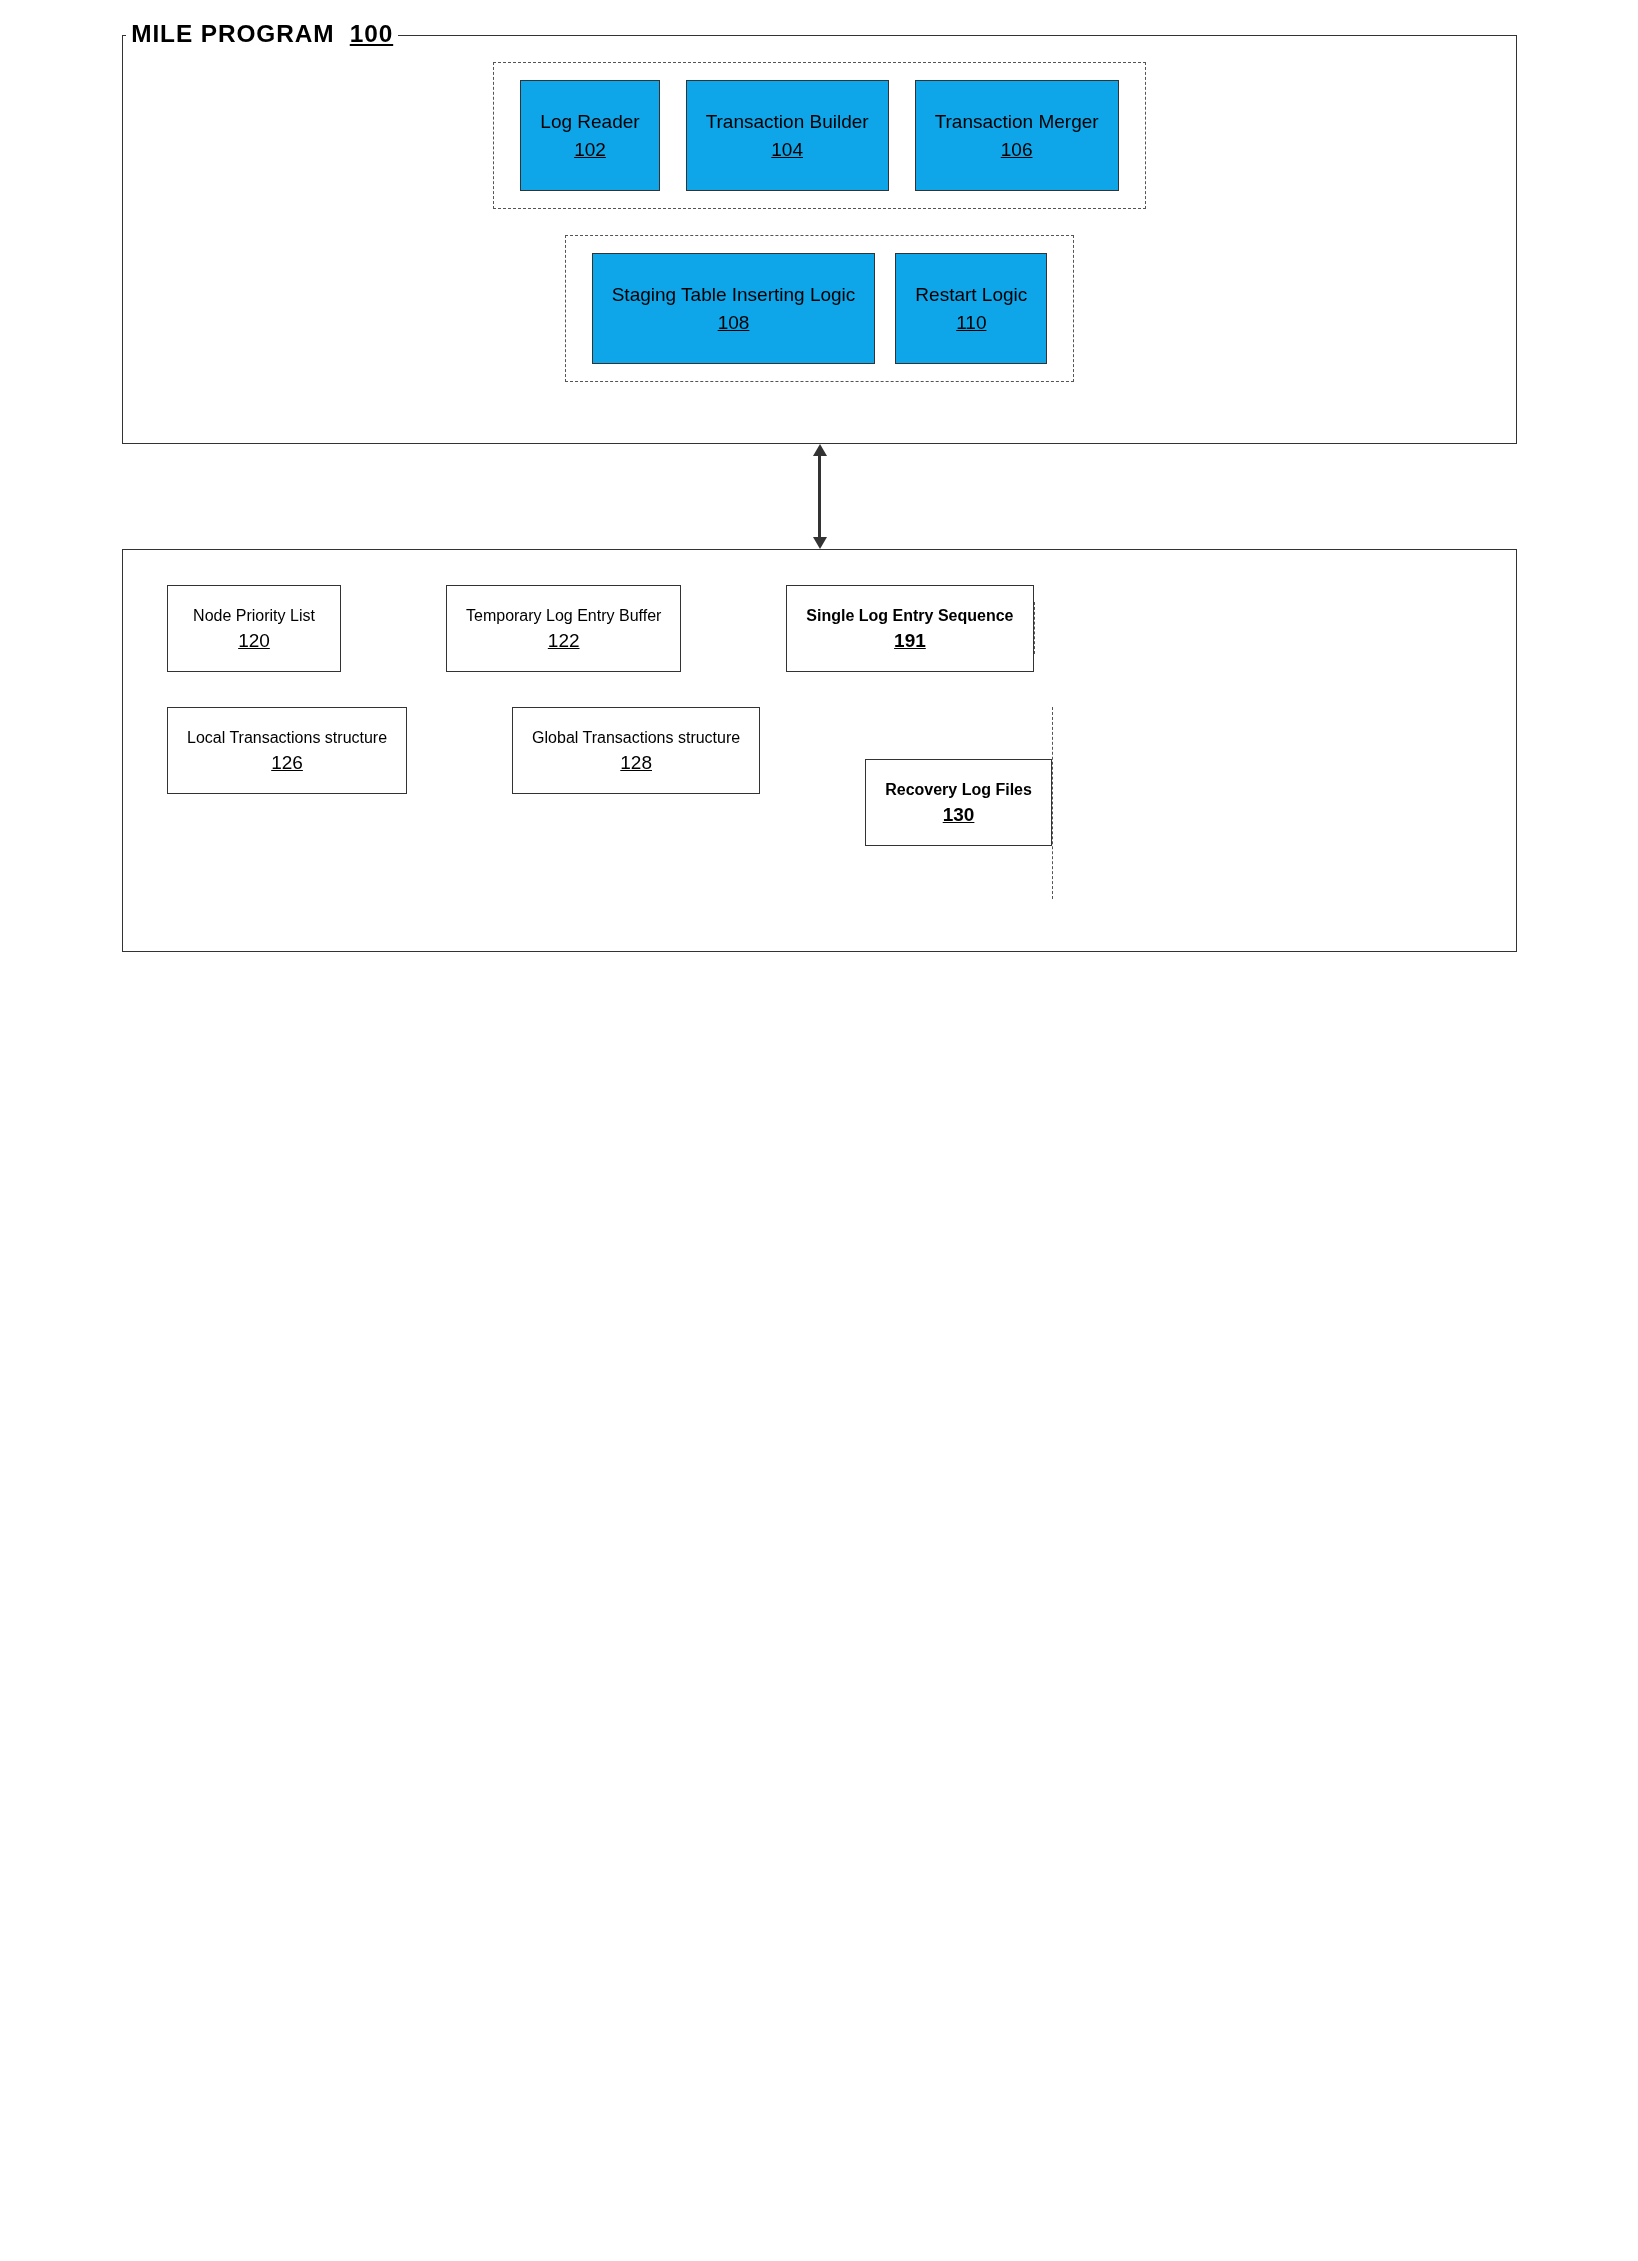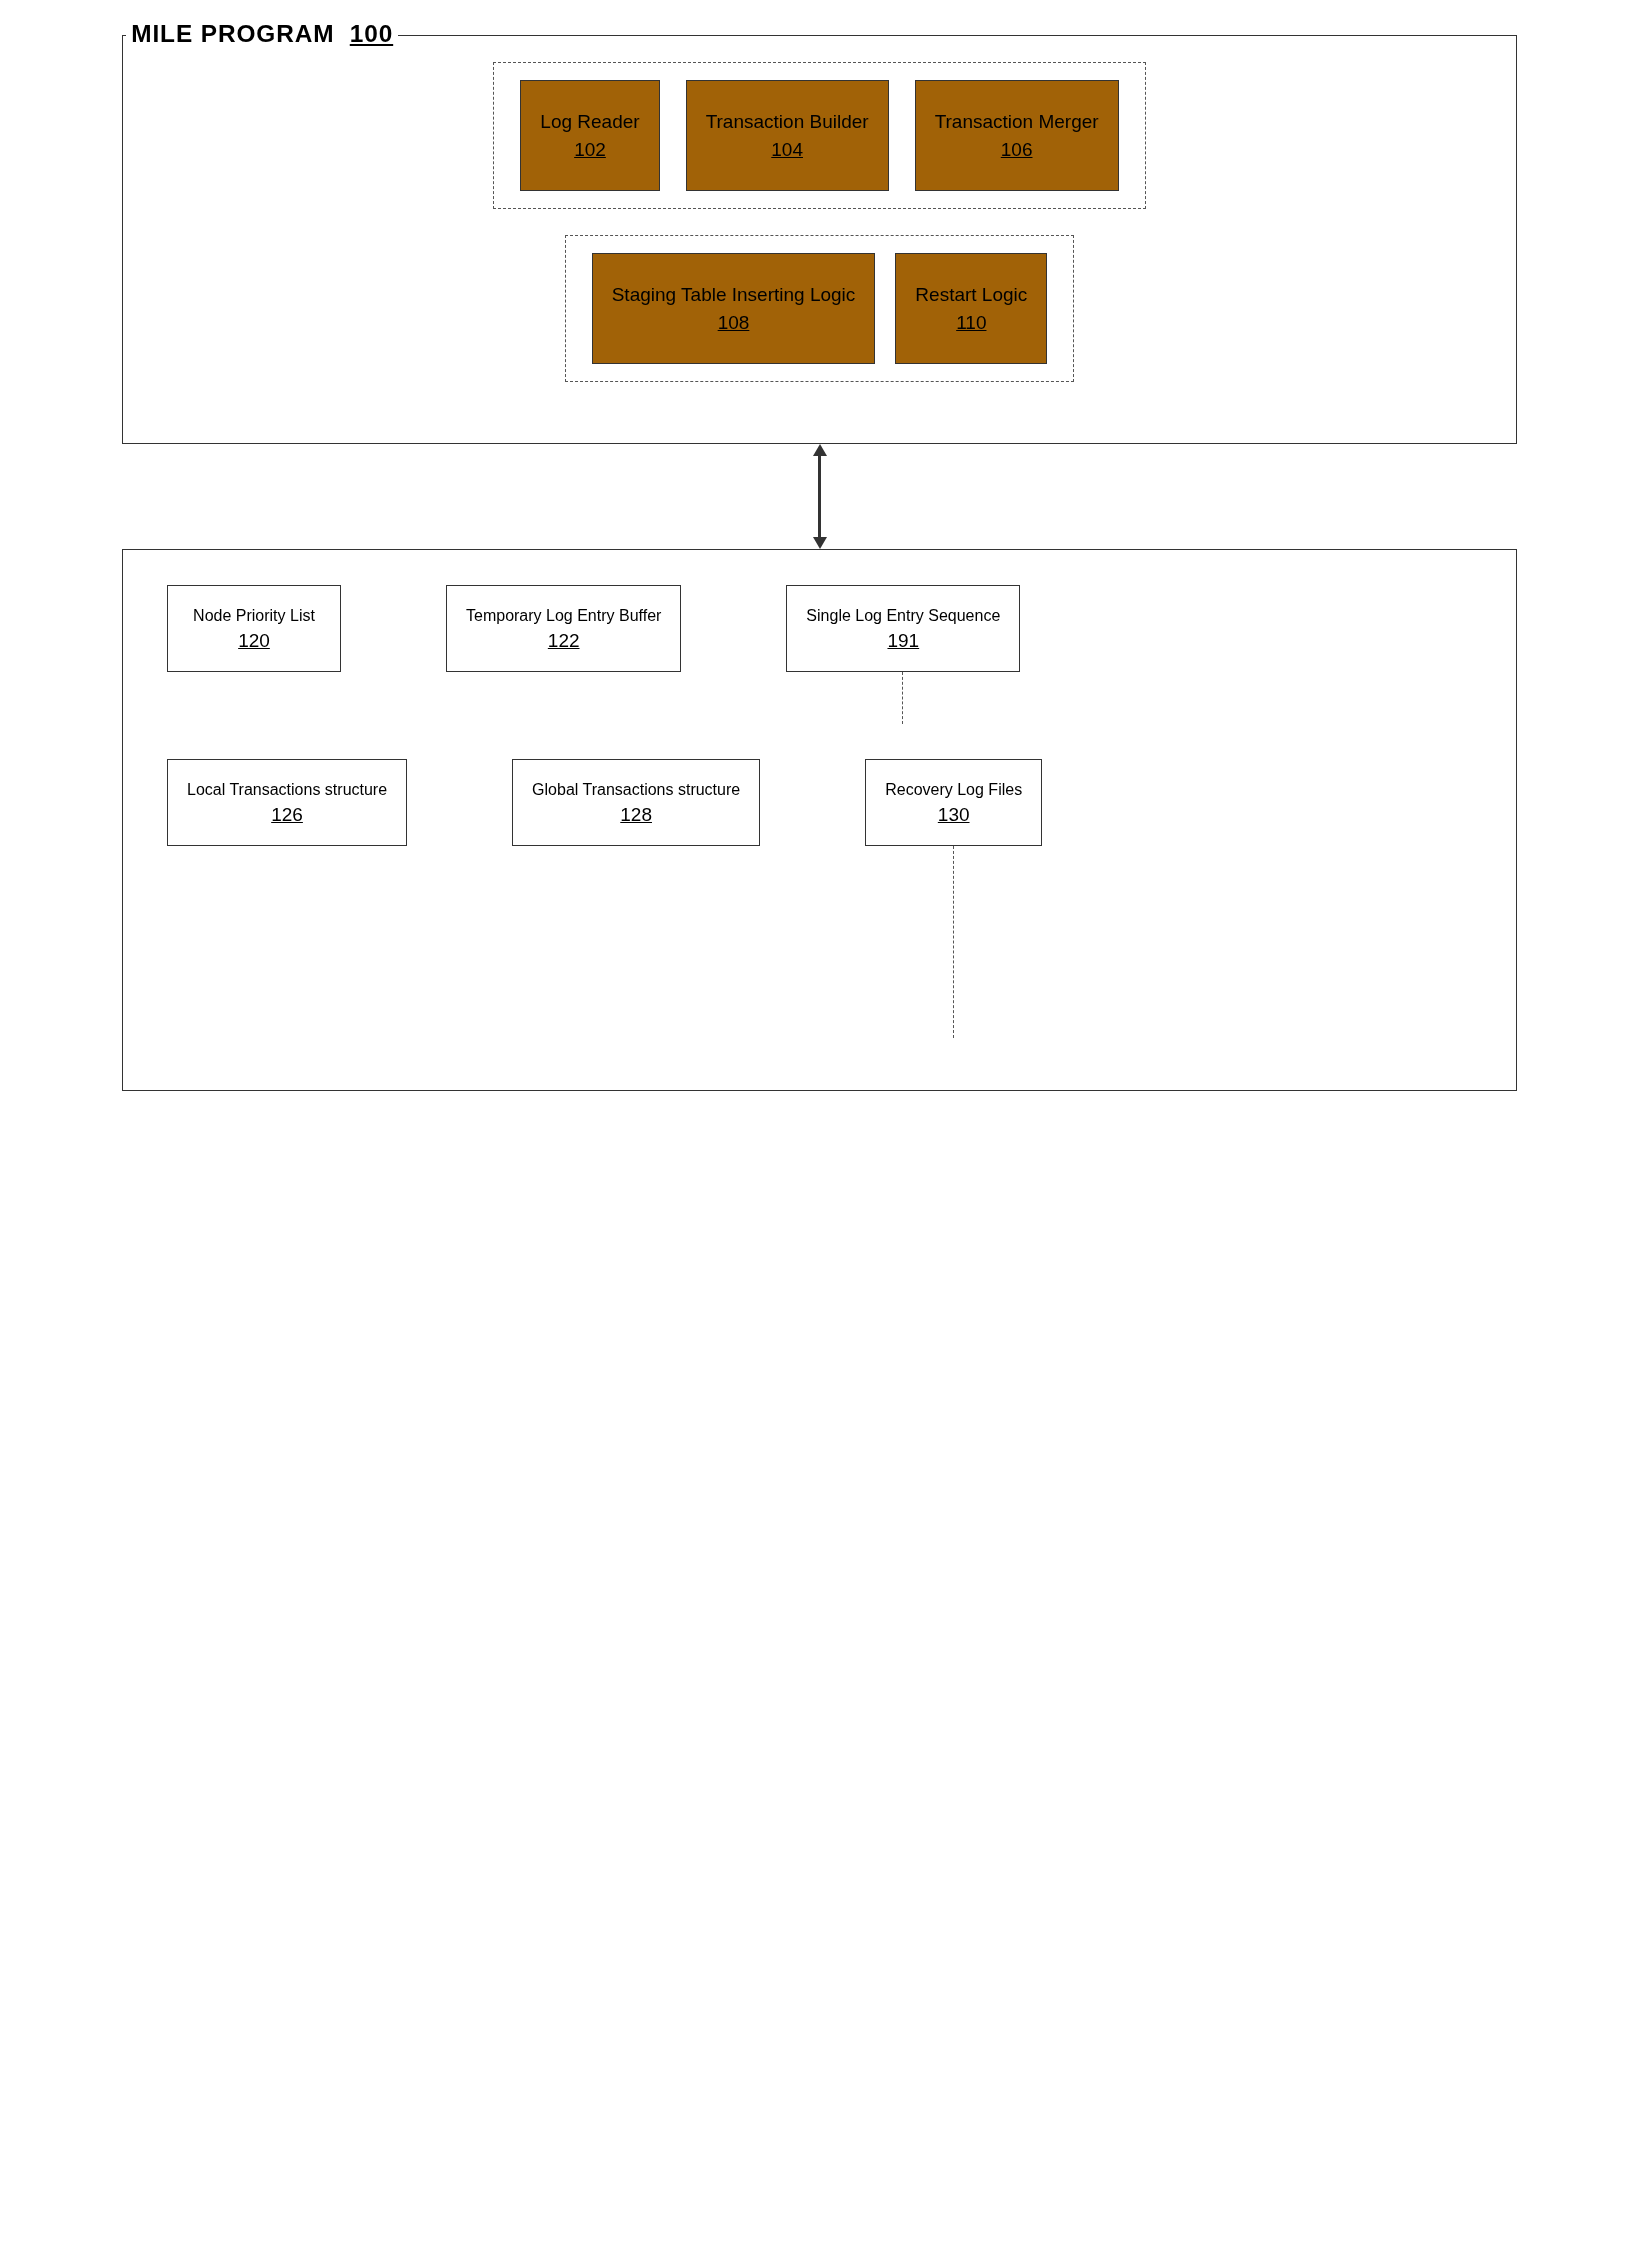--- a/index.html
+++ b/index.html
@@ -71,21 +71,21 @@
     .comp-box {
       border: 1.3px solid #333;
       padding: 29px 19px;
       text-align: center;
       min-width: 131px;
       min-height: 78px;
       display: flex;
       flex-direction: column;
       align-items: center;
       justify-content: center;
-      background: #a16207;
+      background: #0ea5e9;
     }
     .comp-box .label {
       font-size: 19px;
       line-height: 1.3;
     }
     .comp-box .number {
       font-size: 19px;
       text-decoration: underline;
       margin-top: 3.5px;
     }
@@ -143,24 +143,25 @@
     .bottom-row {
       display: flex;
       gap: 35px;
       align-items: flex-start;
       justify-content: flex-start;
     }
 
     
     .right-col {
       display: flex;
-      flex-direction: column;
+      flex-direction: row;
       align-items: center;
       gap: 0;
       position: relative;
+      font-weight: bold;
     }
     .dashed-vline {
       width: 1.7px;
       height: 52px;
       border-left: 1.7px dashed #555;
       margin: 0 auto;
     }
     .dashed-vline-long {
       width: 1.7px;
       height: 192px;

